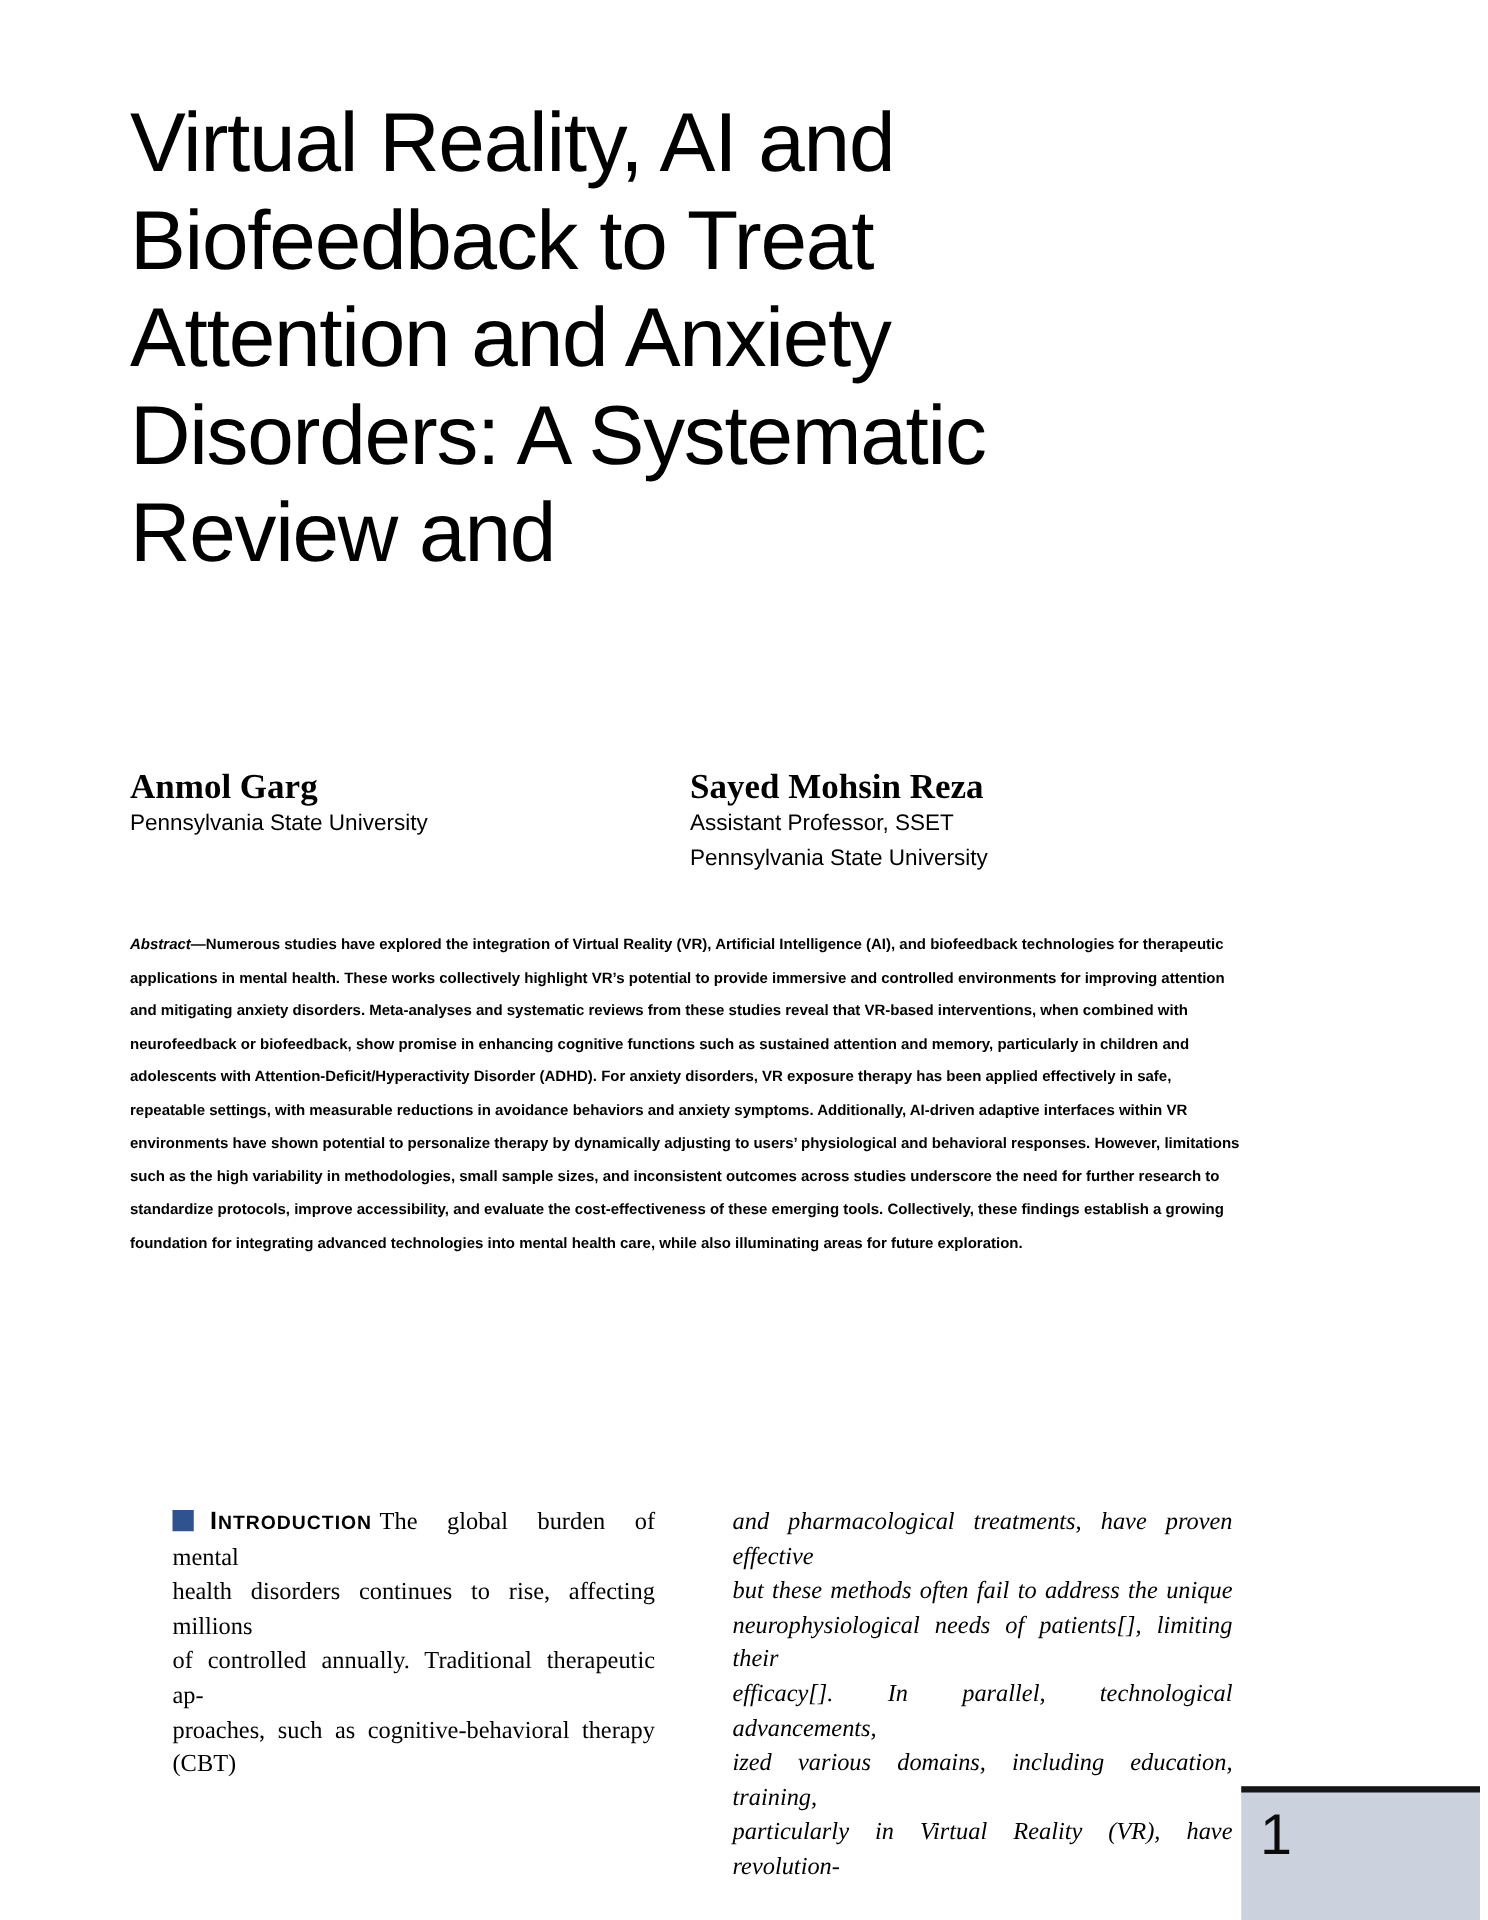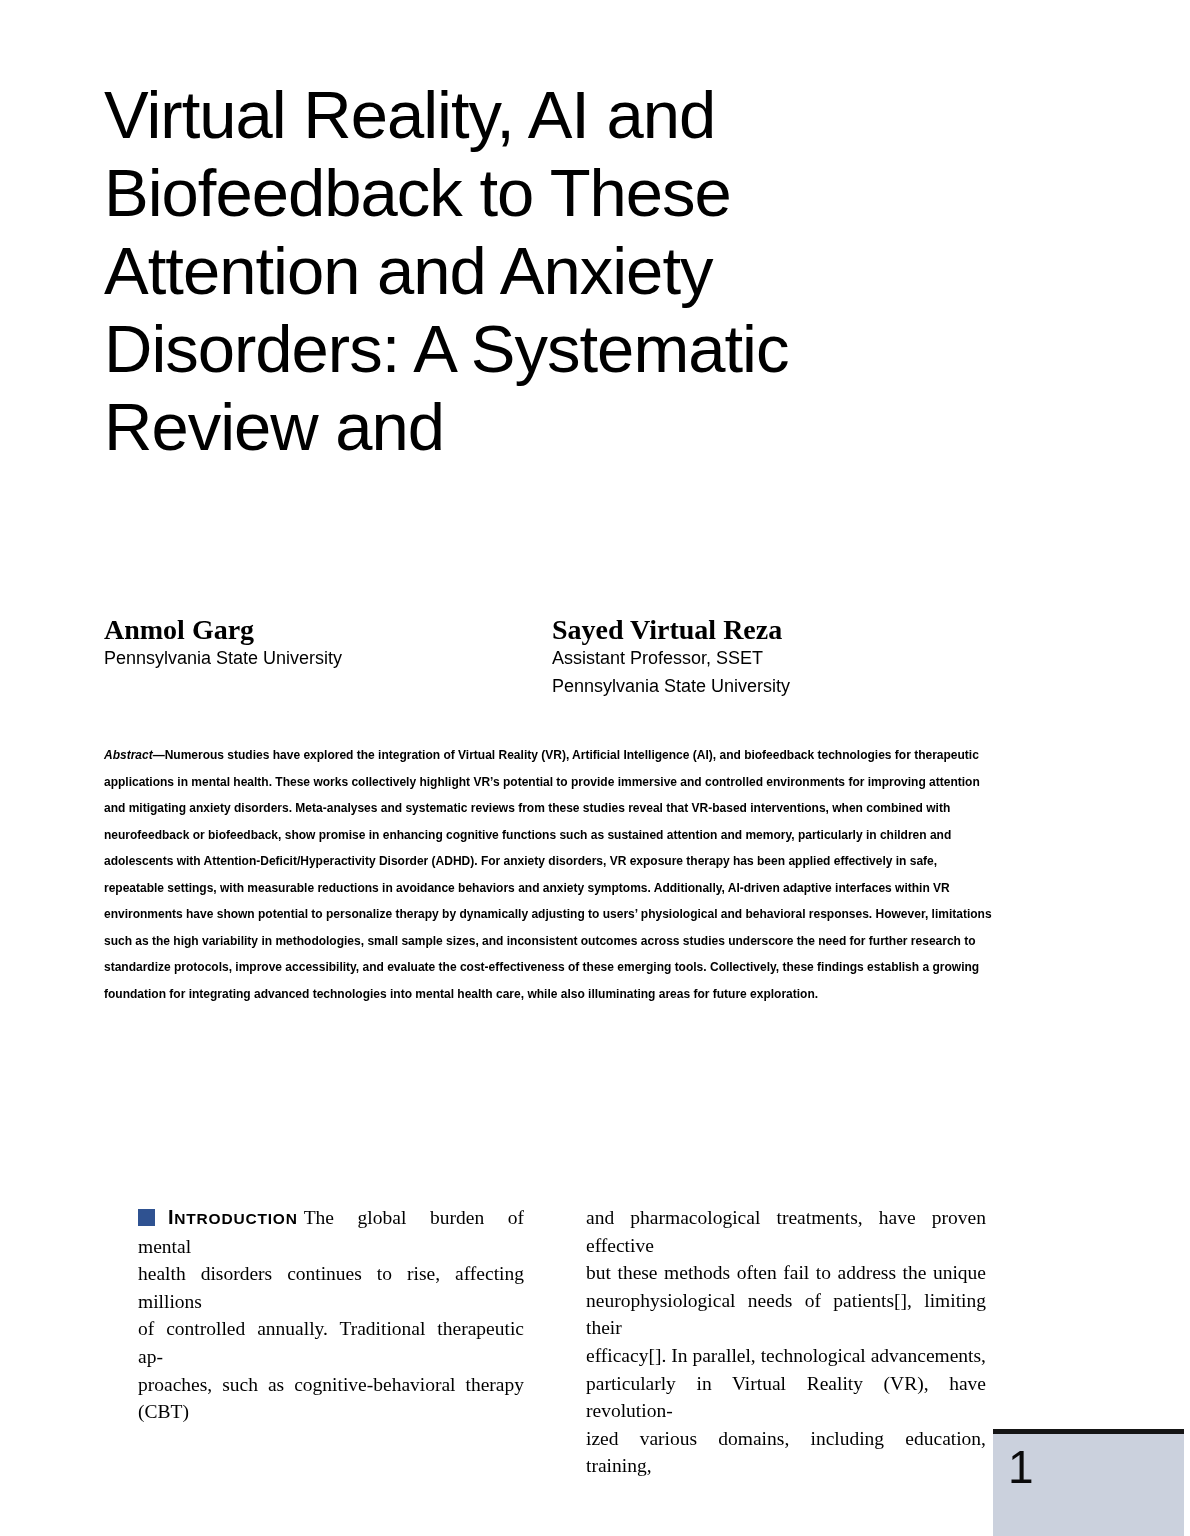--- a/index.html
+++ b/index.html
@@ -60,21 +60,21 @@
   
   .column {
     position: absolute;
     top: 1204px;
     font-family: "Liberation Serif", serif;
     font-size: 19.5px;
     line-height: 27.6px;
     color: #000000;
   }
   .col-left  { left: 104px; width: 420px; }
-  .col-right { left: 552px; width: 434px; }
+  .col-right { left: 552px; width: 434px; font-style: italic; }
   .jline {
     text-align: justify;
     text-align-last: justify;
     white-space: normal;
     padding-left: 34px;
   }
   .intro-marker {
     display: inline-block;
     width: 17px;
     height: 17px;
@@ -109,51 +109,51 @@
     margin: 10px 0 0 15px;
   }
 </style>
 </head>
 <body>
 
 <div class="sheet">
 
   <div class="title-block">
     <div>Virtual Reality, AI and</div>
-    <div>Biofeedback to These</div>
+    <div>Biofeedback to Treat</div>
     <div>Attention and Anxiety</div>
     <div>Disorders: A Systematic</div>
     <div>Review and</div>
   </div>
 
   <div class="author-block author-left">
     <div class="author-name">Anmol Garg</div>
     <div class="author-affil">Pennsylvania State University</div>
   </div>
   <div class="author-block author-right">
-    <div class="author-name">Sayed Virtual Reza</div>
+    <div class="author-name">Sayed Mohsin Reza</div>
     <div class="author-affil">Assistant Professor, SSET</div>
     <div class="author-affil">Pennsylvania State University</div>
   </div>
 
   <div class="abstract"><span class="lead">Abstract</span><span>—Numerous studies have explored the integration of Virtual Reality (VR), Artificial Intelligence (AI), and biofeedback technologies for therapeutic applications in mental health. These works collectively highlight VR’s potential to provide immersive and controlled environments for improving attention and mitigating anxiety disorders. Meta-analyses and systematic reviews from these studies reveal that VR-based interventions, when combined with neurofeedback or biofeedback, show promise in enhancing cognitive functions such as sustained attention and memory, particularly in children and adolescents with Attention-Deficit/Hyperactivity Disorder (ADHD). For anxiety disorders, VR exposure therapy has been applied effectively in safe, repeatable settings, with measurable reductions in avoidance behaviors and anxiety symptoms. Additionally, AI-driven adaptive interfaces within VR environments have shown potential to personalize therapy by dynamically adjusting to users’ physiological and behavioral responses. However, limitations such as the high variability in methodologies, small sample sizes, and inconsistent outcomes across studies underscore the need for further research to standardize protocols, improve accessibility, and evaluate the cost-effectiveness of these emerging tools. Collectively, these findings establish a growing foundation for integrating advanced technologies into mental health care, while also illuminating areas for future exploration.</span></div>
 
   <div class="column col-left">
     <div class="jline"><span class="intro-marker"></span><span class="intro-heading"><span class="head-first">I</span><span>NTRODUCTION</span></span><span>The global burden of mental</span></div>
     <div class="jline">health disorders continues to rise, affecting millions</div>
     <div class="jline">of controlled annually. Traditional therapeutic ap-</div>
     <div class="jline">proaches, such as cognitive-behavioral therapy (CBT)</div>
   </div>
 
   <div class="column col-right">
     <div class="jline">and pharmacological treatments, have proven effective</div>
     <div class="jline">but these methods often fail to address the unique</div>
     <div class="jline">neurophysiological needs of patients[], limiting their</div>
     <div class="jline">efficacy[]. In parallel, technological advancements,</div>
+    <div class="jline">ized various domains, including education, training,</div>
     <div class="jline">particularly in Virtual Reality (VR), have revolution-</div>
-    <div class="jline">ized various domains, including education, training,</div>
   </div>
 
   <div class="footer-tab">
     <div class="footer-page-num">1</div>
   </div>
 
 </div>
 
 </body></html>

